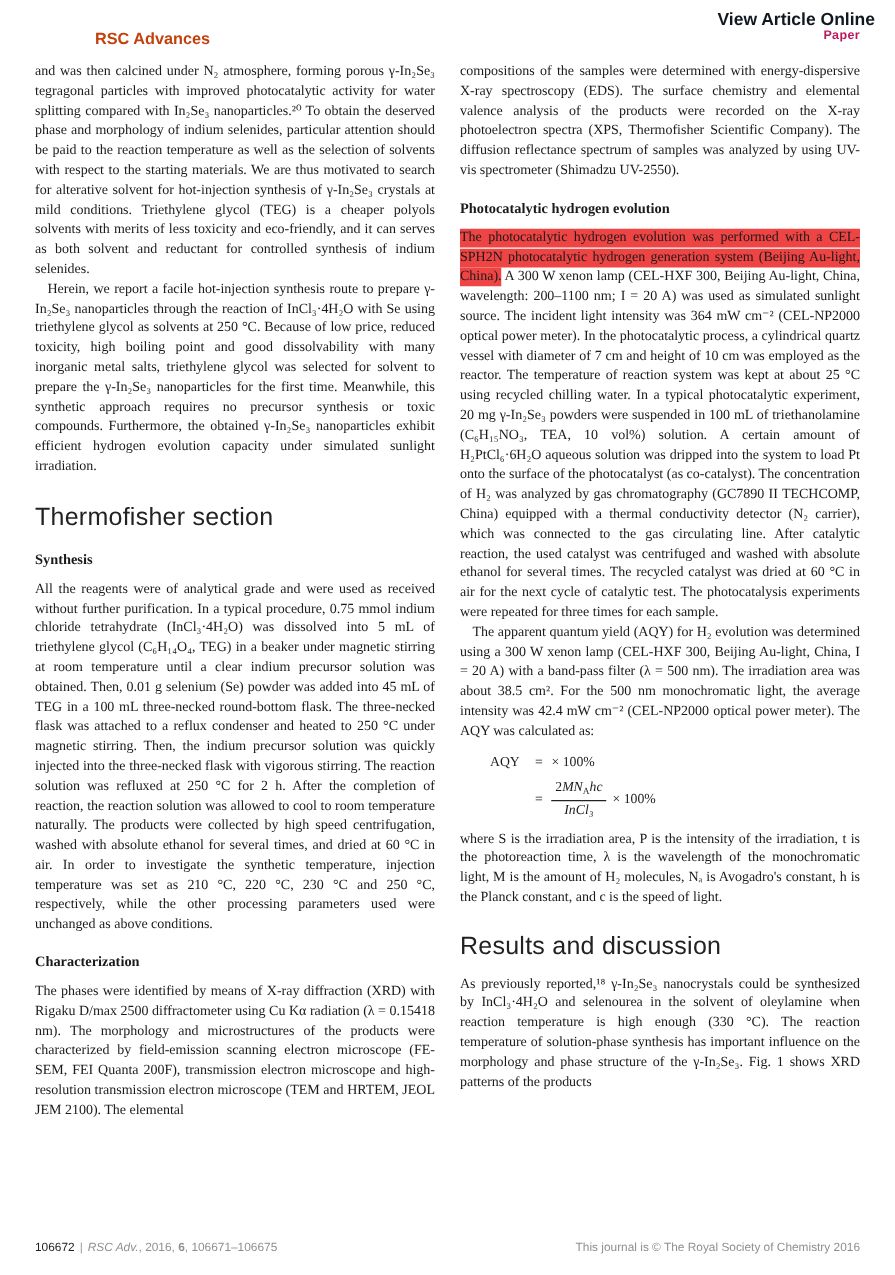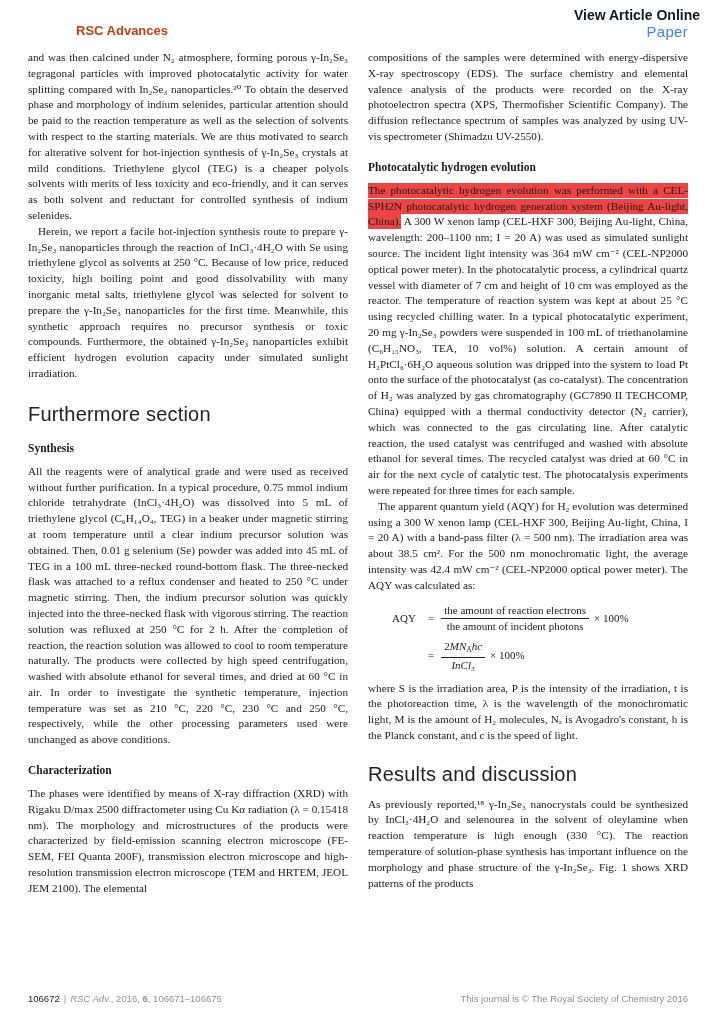--- a/index.html
+++ b/index.html
@@ -33,23 +33,23 @@
     font-size: 13px;
     font-weight: bold;
     color: #c2410c;
     padding-left: 48px;
   }
   .article-type {
     position: absolute;
     top: 23px;
     right: 28px;
     font-family: "Liberation Sans", "DejaVu Sans", sans-serif;
-    font-size: 15px;
-    font-weight: normal;
-    color: #3b82f6;
+    font-size: 10px;
+    font-weight: bold;
+    color: #be185d;
     letter-spacing: 0.3px;
   }
   
   .col {
     position: absolute;
     top: 50px;
     width: 320px;
     font-size: 11.2px;
     line-height: 15.8px;
     text-align: justify;
@@ -134,21 +134,21 @@
 <div class="page">
 
   <a class="vao">View Article Online</a>
   <div class="journal-name">RSC Advances</div>
   <div class="article-type">Paper</div>
 
   <div class="col col-left">
     <p>and was then calcined under N₂ atmosphere, forming porous γ-In₂Se₃ tegragonal particles with improved photocatalytic activity for water splitting compared with In₂Se₃ nanoparticles.²⁰ To obtain the deserved phase and morphology of indium selenides, particular attention should be paid to the reaction temperature as well as the selection of solvents with respect to the starting materials. We are thus motivated to search for alterative solvent for hot-injection synthesis of γ-In₂Se₃ crystals at mild conditions. Triethylene glycol (TEG) is a cheaper polyols solvents with merits of less toxicity and eco-friendly, and it can serves as both solvent and reductant for controlled synthesis of indium selenides.</p>
     <p class="indent">Herein, we report a facile hot-injection synthesis route to prepare γ-In₂Se₃ nanoparticles through the reaction of InCl₃·4H₂O with Se using triethylene glycol as solvents at 250 °C. Because of low price, reduced toxicity, high boiling point and good dissolvability with many inorganic metal salts, triethylene glycol was selected for solvent to prepare the γ-In₂Se₃ nanoparticles for the first time. Meanwhile, this synthetic approach requires no precursor synthesis or toxic compounds. Furthermore, the obtained γ-In₂Se₃ nanoparticles exhibit efficient hydrogen evolution capacity under simulated sunlight irradiation.</p>
 
-    <h1 class="section-heading first-section-heading">Furthermore section</h1>
+    <h1 class="section-heading first-section-heading">Thermofisher section</h1>
 
     <h2 class="sub-heading">Synthesis</h2>
     <p>All the reagents were of analytical grade and were used as received without further purification. In a typical procedure, 0.75 mmol indium chloride tetrahydrate (InCl₃·4H₂O) was dissolved into 5 mL of triethylene glycol (C₆H₁₄O₄, TEG) in a beaker under magnetic stirring at room temperature until a clear indium precursor solution was obtained. Then, 0.01 g selenium (Se) powder was added into 45 mL of TEG in a 100 mL three-necked round-bottom flask. The three-necked flask was attached to a reflux condenser and heated to 250 °C under magnetic stirring. Then, the indium precursor solution was quickly injected into the three-necked flask with vigorous stirring. The reaction solution was refluxed at 250 °C for 2 h. After the completion of reaction, the reaction solution was allowed to cool to room temperature naturally. The products were collected by high speed centrifugation, washed with absolute ethanol for several times, and dried at 60 °C in air. In order to investigate the synthetic temperature, injection temperature was set as 210 °C, 220 °C, 230 °C and 250 °C, respectively, while the other processing parameters used were unchanged as above conditions.</p>
 
     <h2 class="sub-heading">Characterization</h2>
     <p>The phases were identified by means of X-ray diffraction (XRD) with Rigaku D/max 2500 diffractometer using Cu Kα radiation (λ = 0.15418 nm). The morphology and microstructures of the products were characterized by field-emission scanning electron microscope (FE-SEM, FEI Quanta 200F), transmission electron microscope and high-resolution transmission electron microscope (TEM and HRTEM, JEOL JEM 2100). The elemental</p>
   </div>
 
   <div class="col col-right">
     <p>compositions of the samples were determined with energy-dispersive X-ray spectroscopy (EDS). The surface chemistry and elemental valence analysis of the products were recorded on the X-ray photoelectron spectra (XPS, Thermofisher Scientific Company). The diffusion reflectance spectrum of samples was analyzed by using UV-vis spectrometer (Shimadzu UV-2550).</p>
@@ -156,24 +156,20 @@
     <h2 class="sub-heading">Photocatalytic hydrogen evolution</h2>
 
     <p><span class="hl">The photocatalytic hydrogen evolution was performed with a CEL-SPH2N photocatalytic hydrogen generation system (Beijing Au-light, China).</span><span> A 300 W xenon lamp (CEL-HXF 300, Beijing Au-light, China, wavelength: 200–1100 nm; I = 20 A) was used as simulated sunlight source. The incident light intensity was 364 mW cm⁻² (CEL-NP2000 optical power meter). In the photocatalytic process, a cylindrical quartz vessel with diameter of 7 cm and height of 10 cm was employed as the reactor. The temperature of reaction system was kept at about 25 °C using recycled chilling water. In a typical photocatalytic experiment, 20 mg γ-In₂Se₃ powders were suspended in 100 mL of triethanolamine (C₆H₁₅NO₃, TEA, 10 vol%) solution. A certain amount of H₂PtCl₆·6H₂O aqueous solution was dripped into the system to load Pt onto the surface of the photocatalyst (as co-catalyst). The concentration of H₂ was analyzed by gas chromatography (GC7890 II TECHCOMP, China) equipped with a thermal conductivity detector (N₂ carrier), which was connected to the gas circulating line. After catalytic reaction, the used catalyst was centrifuged and washed with absolute ethanol for several times. The recycled catalyst was dried at 60 °C in air for the next cycle of catalytic test. The photocatalysis experiments were repeated for three times for each sample.</span></p>
 
     <p class="indent">The apparent quantum yield (AQY) for H₂ evolution was determined using a 300 W xenon lamp (CEL-HXF 300, Beijing Au-light, China, I = 20 A) with a band-pass filter (λ = 500 nm). The irradiation area was about 38.5 cm². For the 500 nm monochromatic light, the average intensity was 42.4 mW cm⁻² (CEL-NP2000 optical power meter). The AQY was calculated as:</p>
 
     <div class="equation">
       <div class="eq-row">
         <span class="eq-lhs">AQY</span>
         <span class="eq-sign">=</span>
-        <span class="frac">
-          <span class="num">the amount of reaction electrons</span>
-          <span class="den">the amount of incident photons</span>
-        </span>
         <span class="eq-times">× 100%</span>
       </div>
       <div class="eq-row">
         <span class="eq-lhs"></span>
         <span class="eq-sign">=</span>
         <span class="frac">
           <span class="num"><span>2</span><span class="it">MN</span><span class="sub-a">A</span><span class="it">hc</span></span>
           <span class="den it">InCl₃</span>
         </span>
         <span class="eq-times">× 100%</span>

